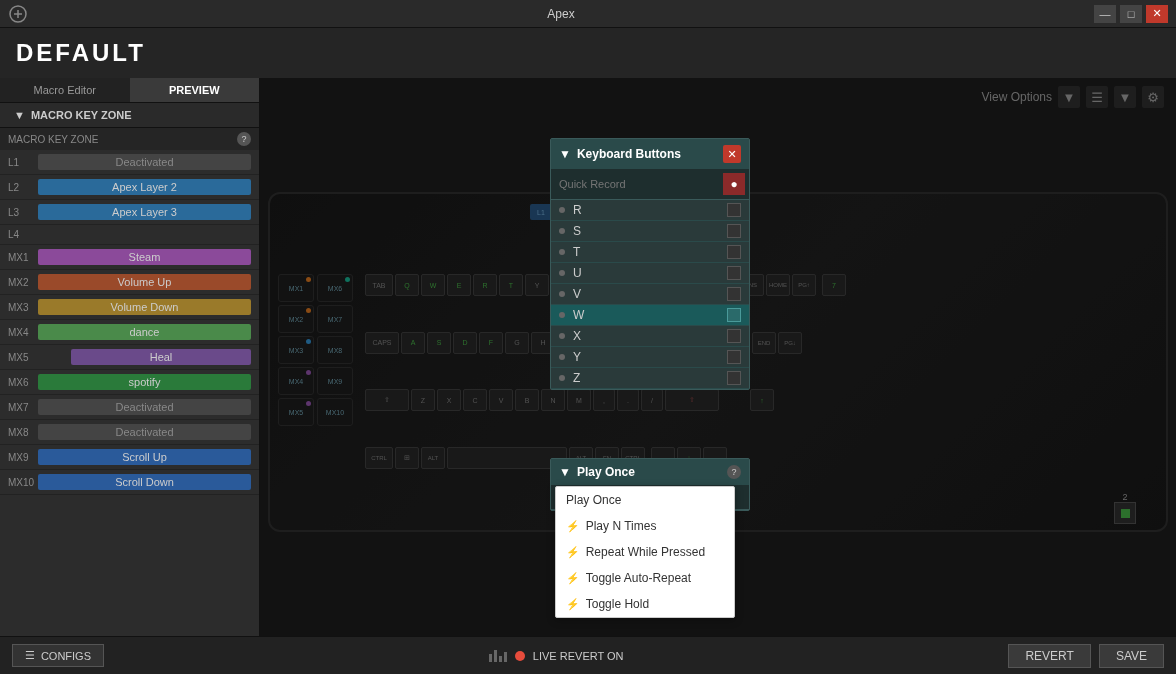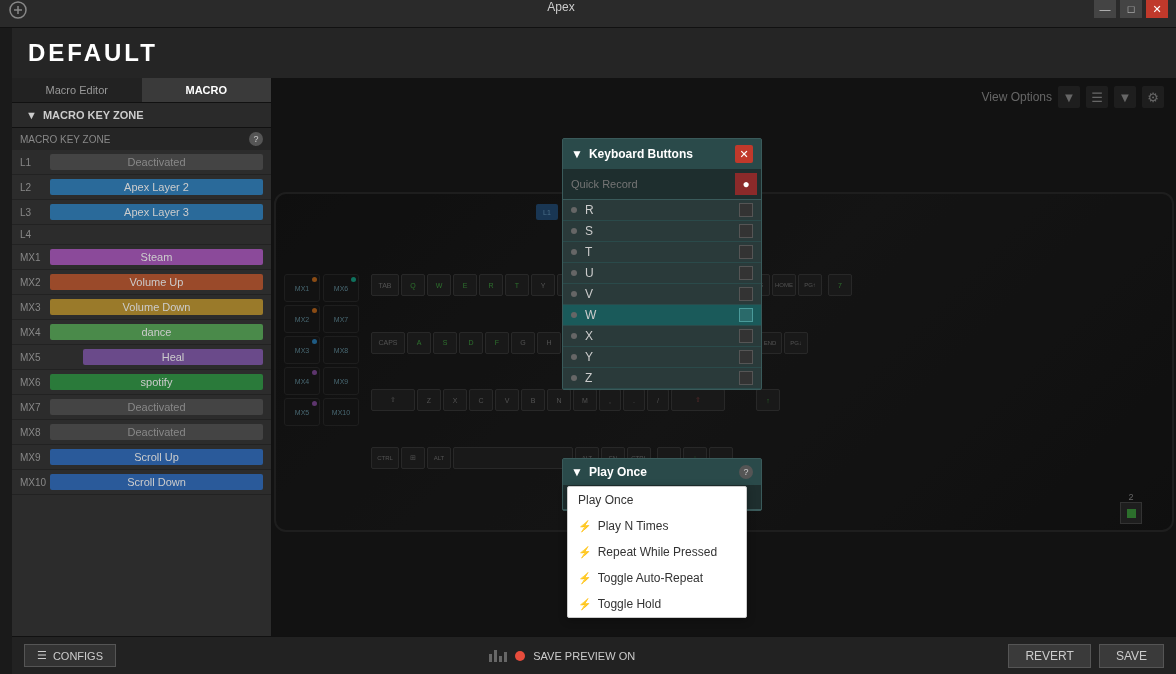--- a/index.html
+++ b/index.html
@@ -13,20 +13,21 @@
       overflow: hidden;
       position: relative;
     }
 
     
     #titlebar {
       width: 100%;
       height: 28px;
       background: #2a2a2a;
       display: flex;
+      align-items: center;
       justify-content: space-between;
       padding: 0 8px;
       border-bottom: 1px solid #111;
     }
     #titlebar-controls {
       display: flex;
       gap: 4px;
     }
     .title-btn {
       width: 22px;
@@ -40,21 +41,20 @@
       justify-content: center;
       font-size: 11px;
     }
     .title-btn.close { background: #c0392b; color: #fff; }
 
     
     #main {
       display: flex;
       flex-direction: column;
       height: 646px;
-      padding-left: 12px;
     }
 
     
     #header {
       background: #252525;
       padding: 8px 16px;
       display: flex;
       align-items: center;
       justify-content: space-between;
       height: 50px;
@@ -527,21 +527,21 @@
   </div>
 
   <div id="content">
 
     <div id="sidebar">
       <div id="sidebar-tabs">
         <div class="sidebar-tab">
           <span>Macro Editor</span>
         </div>
         <div class="sidebar-tab active">
-          <span>MACRO</span>
+          <span>PREVIEW</span>
         </div>
       </div>
       <div id="macro-key-zone-header">
         <span>▼</span>
         <span style="font-size:11px;font-weight:bold;color:#ccc;text-transform:uppercase;margin-left:6px;">Macro Key Zone</span>
       </div>
       <div id="macro-zone-label">
         <span style="font-size:10px;color:#888;">MACRO KEY ZONE</span>
         <div class="help-btn">?</div>
       </div>
@@ -863,20 +863,20 @@
       <span>CONFIGS</span>
     </button>
     <div id="live-preview">
       <div class="preview-bars">
         <div class="preview-bar" style="height:8px;"></div>
         <div class="preview-bar" style="height:12px;"></div>
         <div class="preview-bar" style="height:6px;"></div>
         <div class="preview-bar" style="height:10px;"></div>
       </div>
       <div class="preview-dot"></div>
-      <span>SAVE PREVIEW ON</span>
+      <span>LIVE REVERT ON</span>
     </div>
     <div id="action-btns">
       <button class="action-btn">REVERT</button>
       <button class="action-btn">SAVE</button>
     </div>
   </div>
 </div>
 
 </body></html>

